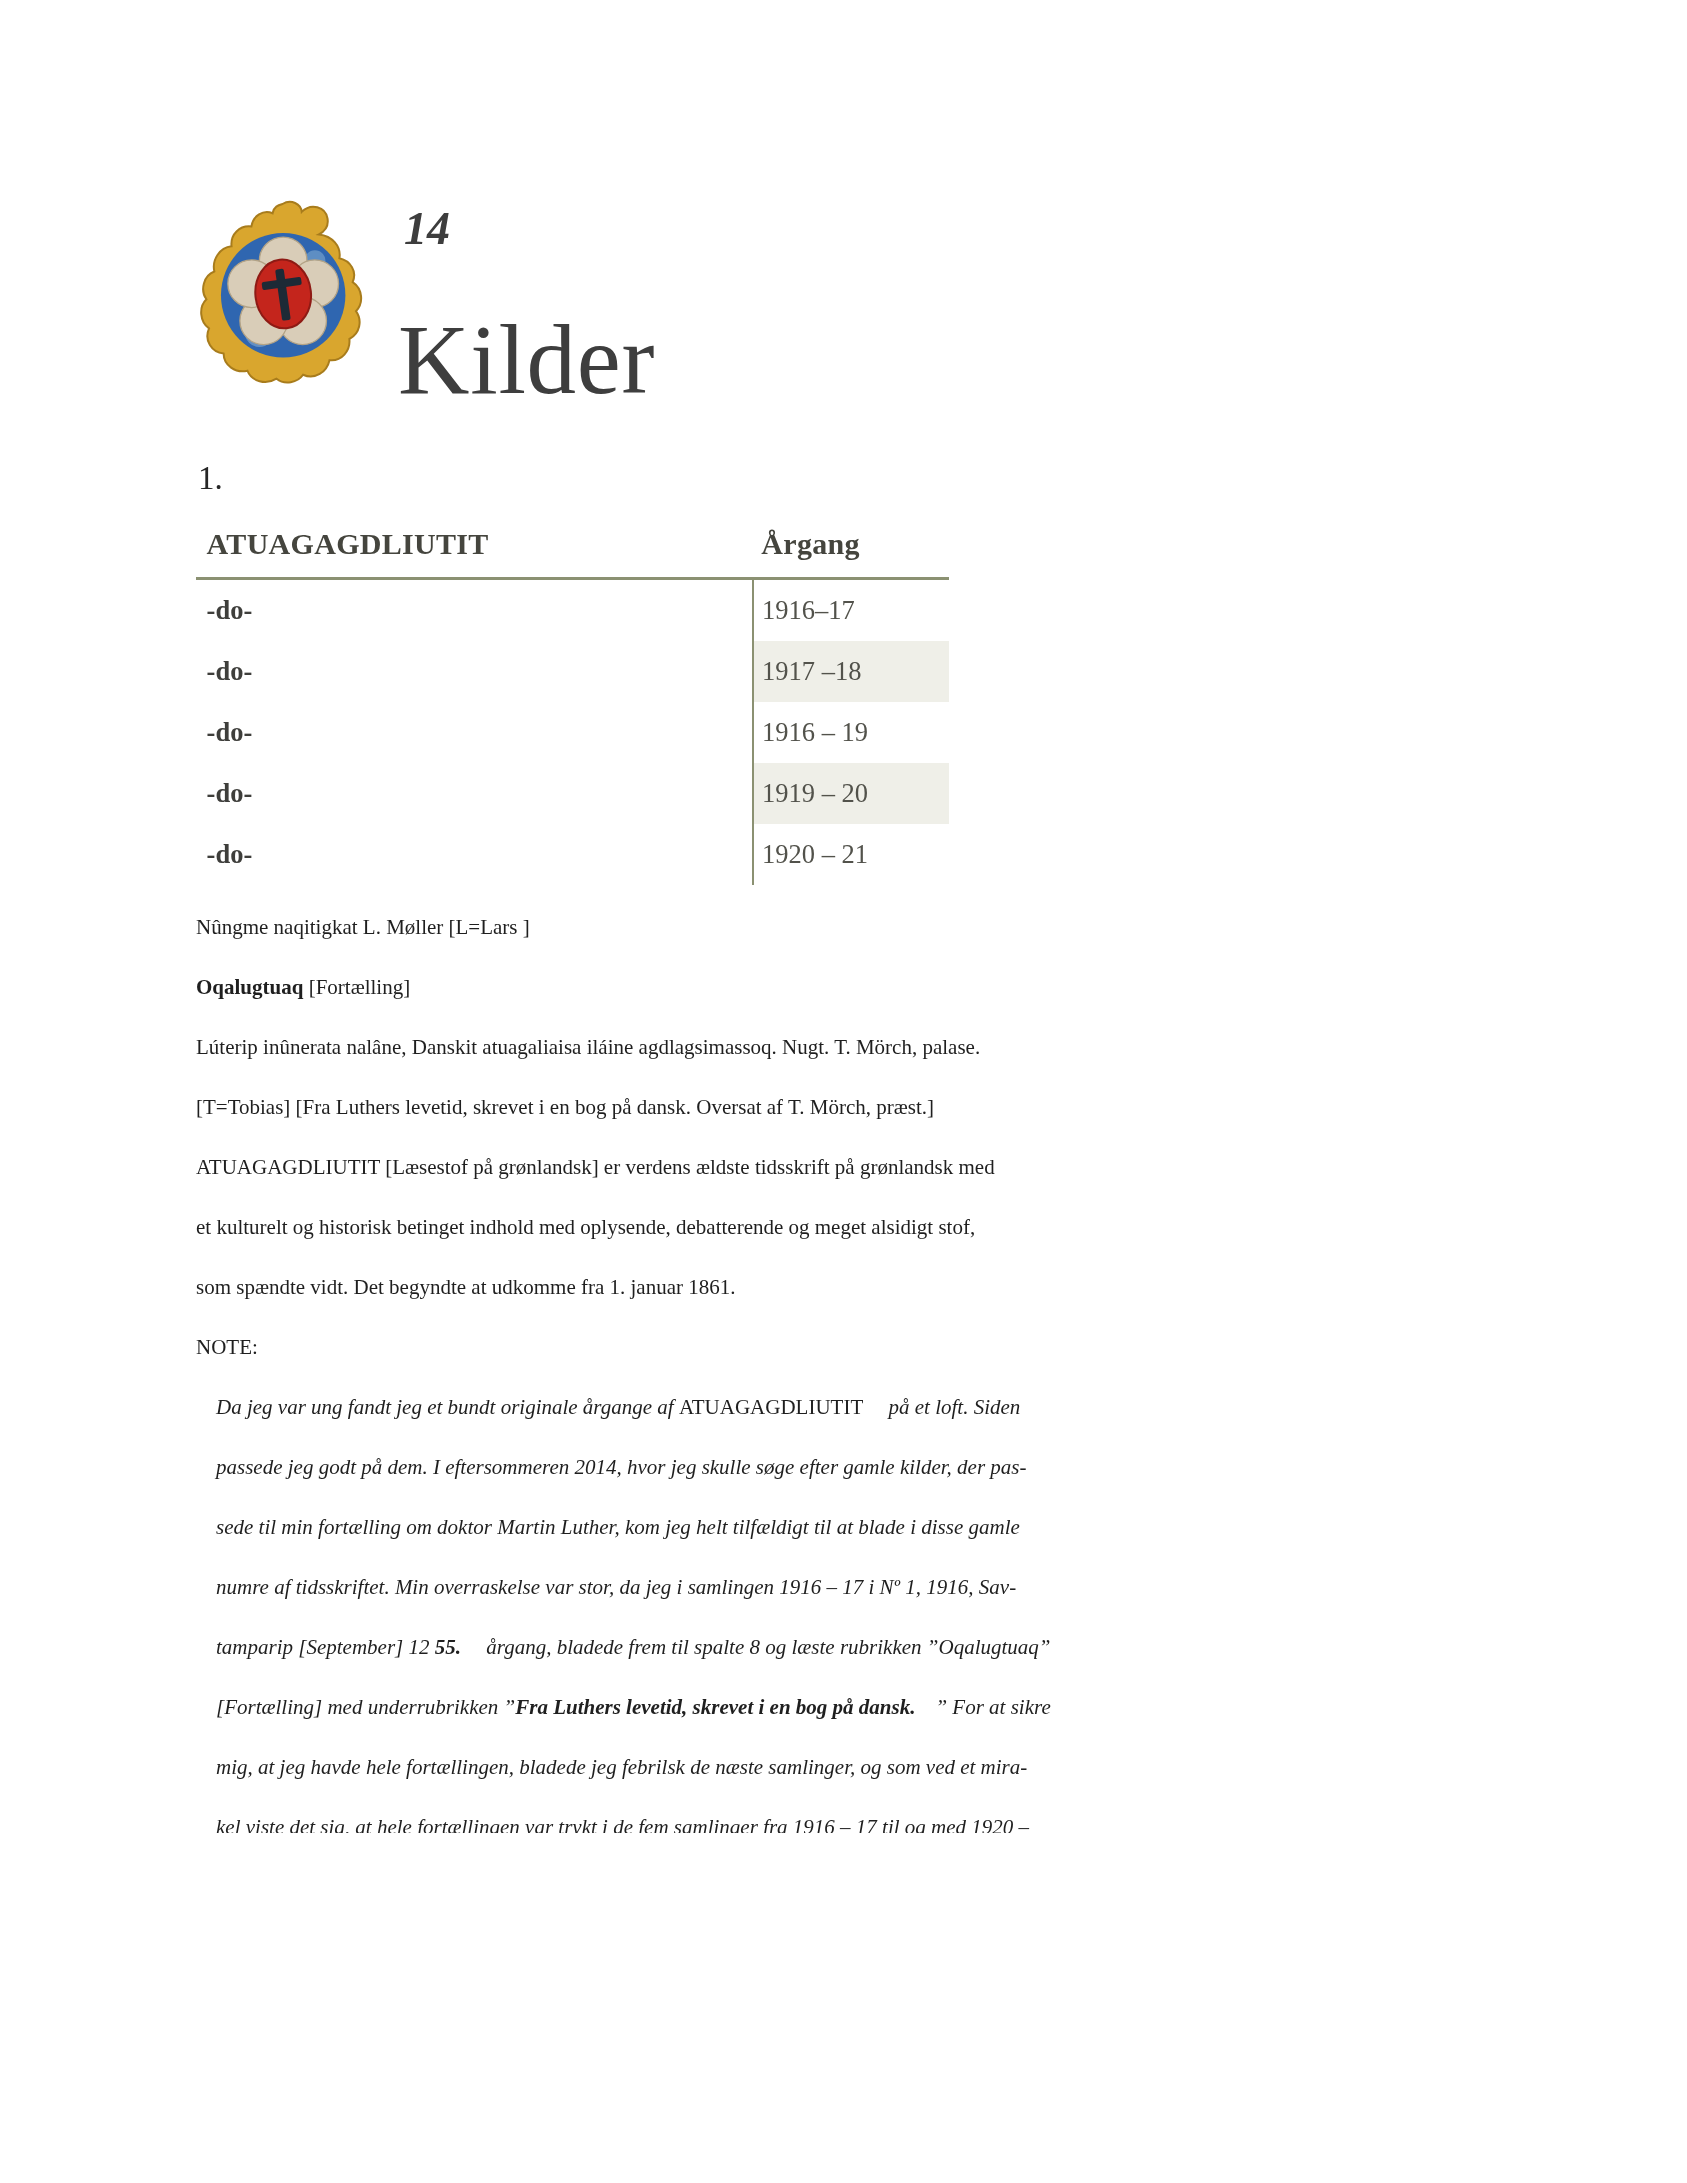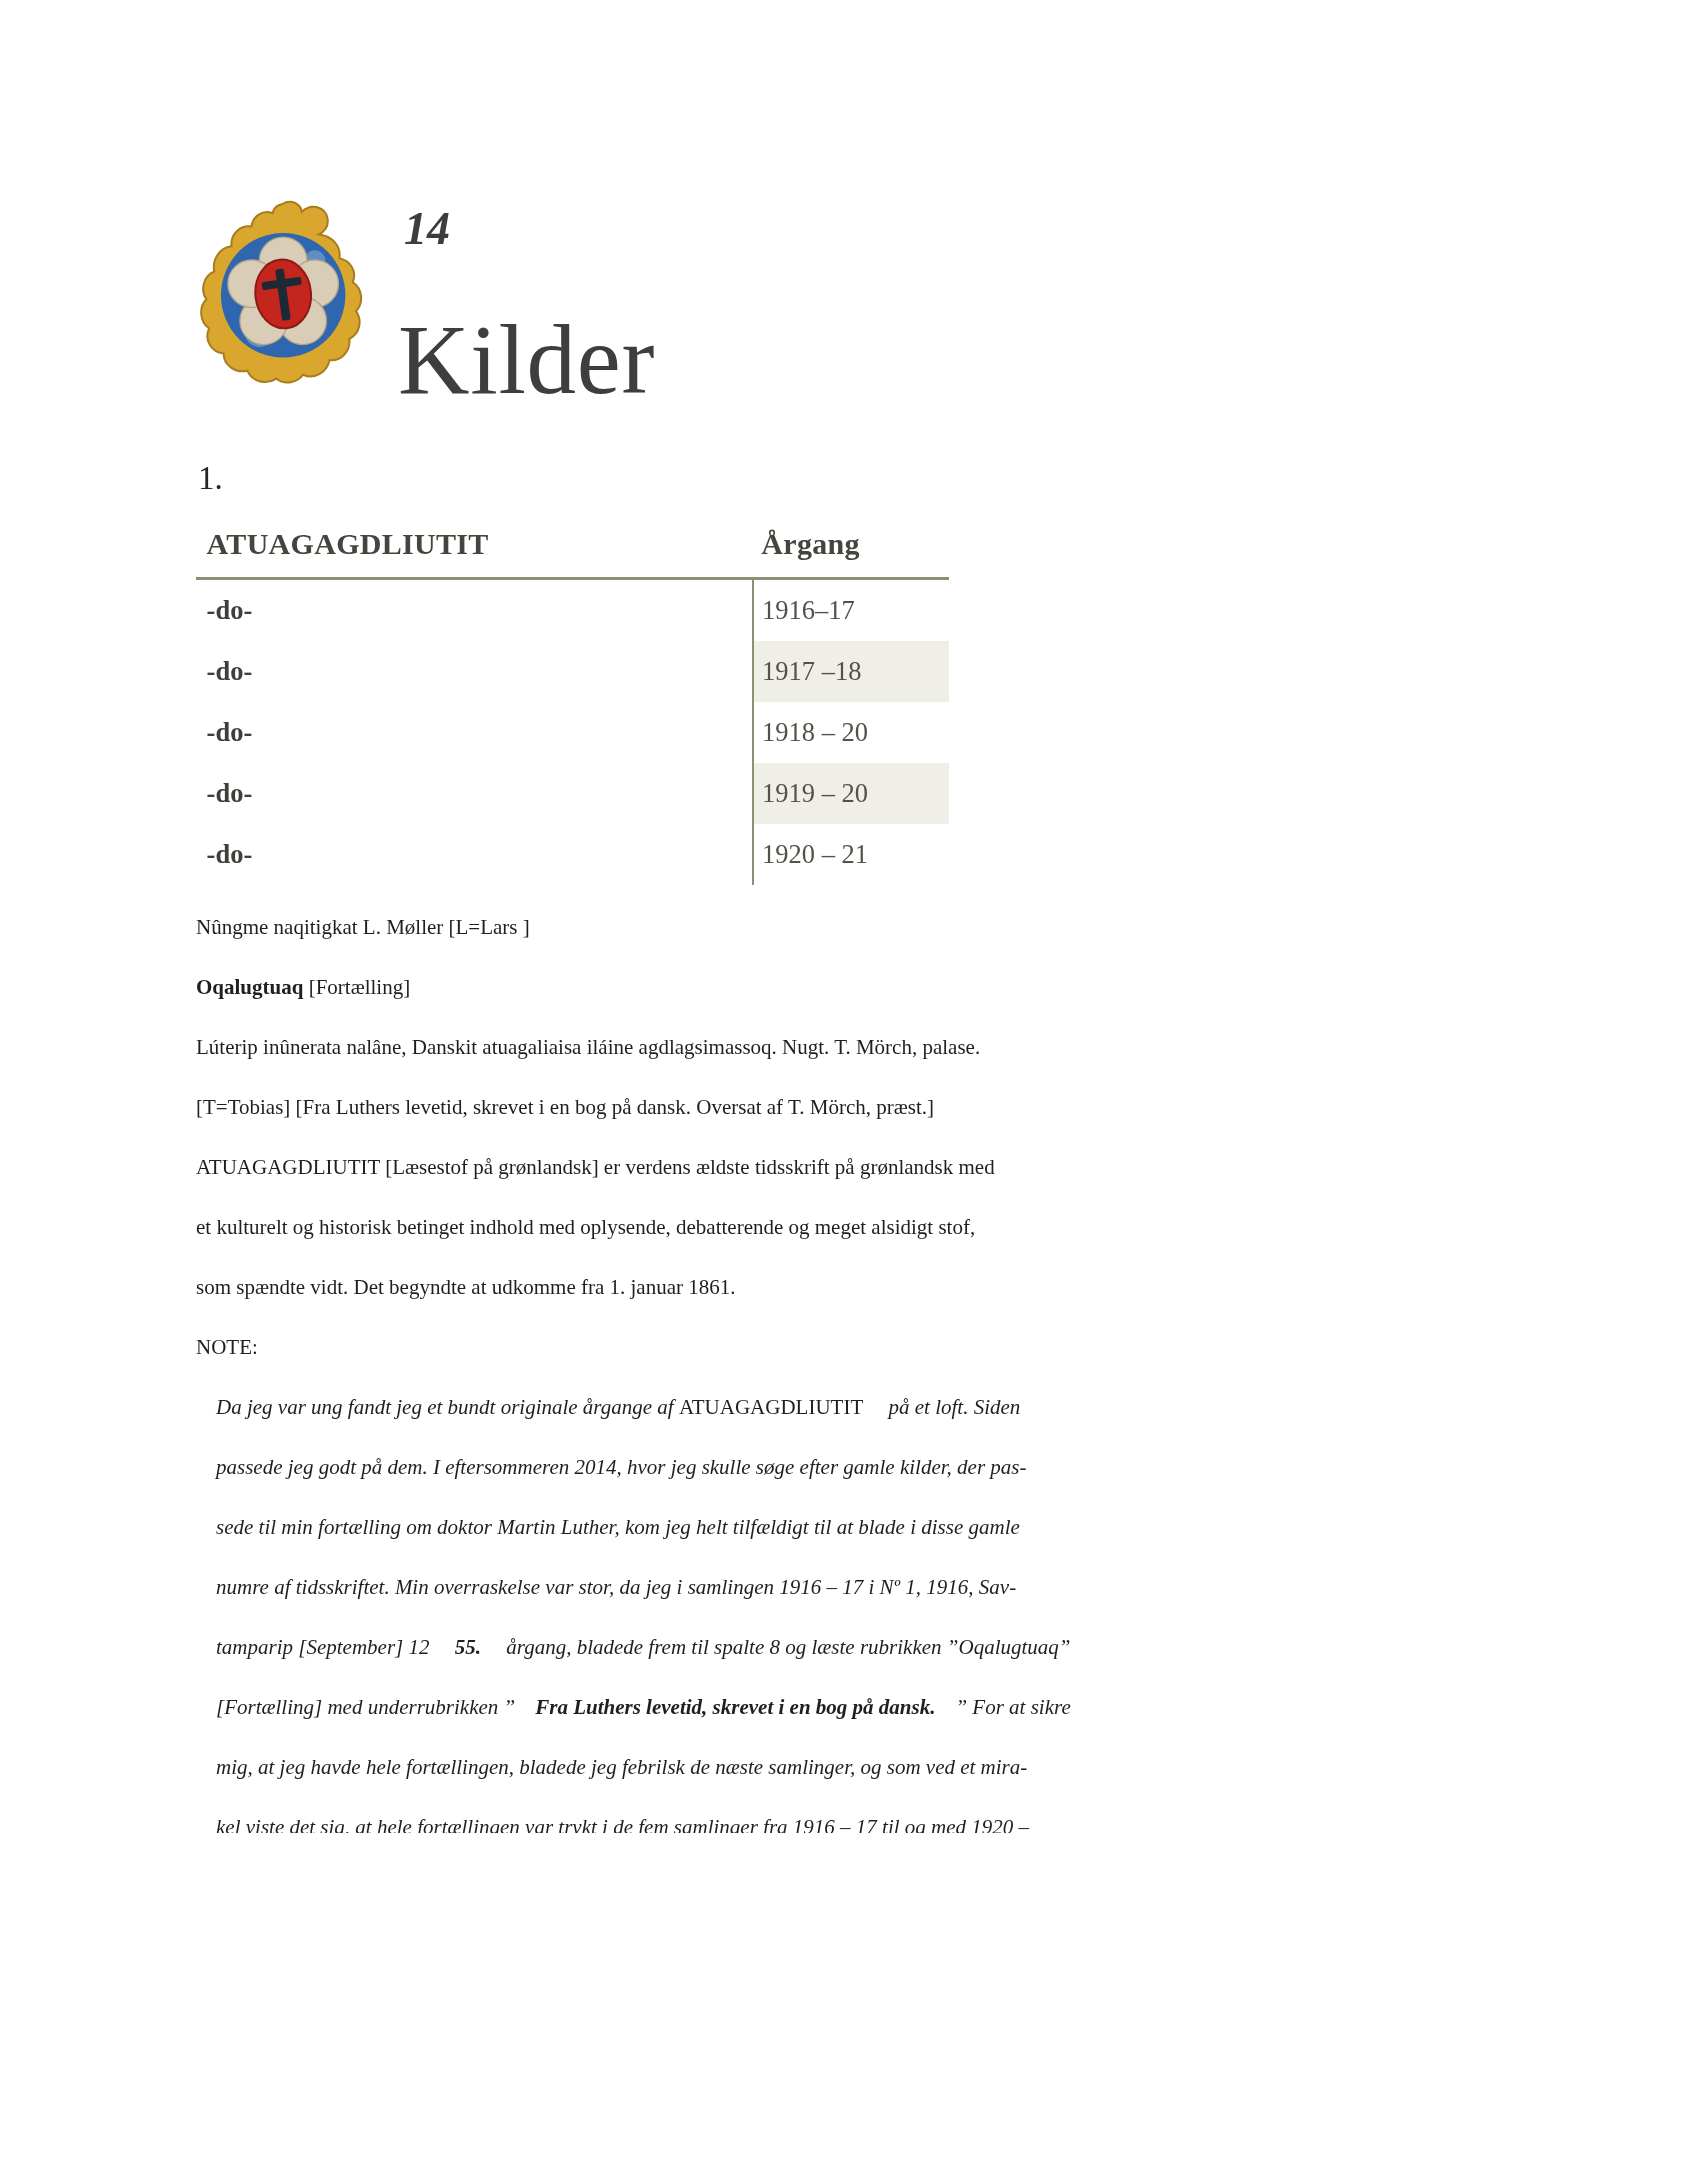--- a/index.html
+++ b/index.html
@@ -75,21 +75,21 @@
   }
   .bline {
     height: 60px; line-height: 60px;
     font-size: 21px;
     white-space: nowrap;
     color: #1f1f1f;
   }
   .seg-r { font-style: normal; font-weight: normal; }
   .seg-b { font-weight: bold; }
   .seg-i { font-style: italic; margin-left: 20px; }
-  .seg-bi { font-style: italic; font-weight: bold; margin-left: 20px; }
+  .seg-bi { font-style: italic; font-weight: bold; }
   
   .page-number {
     position: absolute;
     right: 198px; top: 2047px;
     font-size: 30px; line-height: 40px;
     color: #3c3c3c;
     font-family: Liberation Serif, serif;
   }
 </style>
 </head>
@@ -132,21 +132,21 @@
       <div class="trow">
         <div class="tc1">-do-</div>
         <div class="tc2">1916–17</div>
       </div>
       <div class="trow">
         <div class="tc1">-do-</div>
         <div class="tc2">1917 –18</div>
       </div>
       <div class="trow">
         <div class="tc1">-do-</div>
-        <div class="tc2">1918 – 20</div>
+        <div class="tc2">1916 – 19</div>
       </div>
       <div class="trow">
         <div class="tc1">-do-</div>
         <div class="tc2">1919 – 20</div>
       </div>
       <div class="trow">
         <div class="tc1">-do-</div>
         <div class="tc2">1920 – 21</div>
       </div>
     </div>

